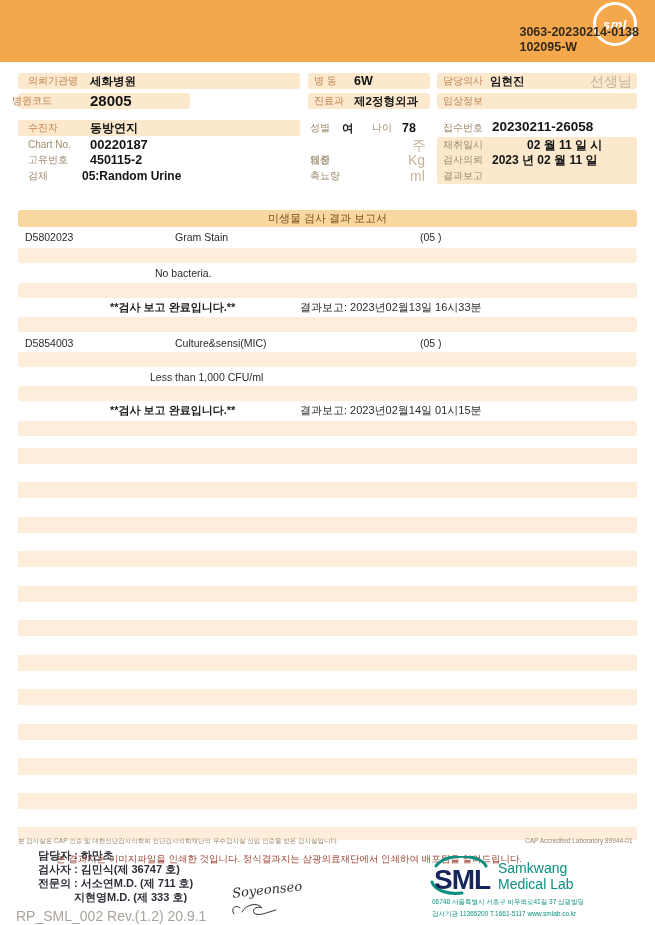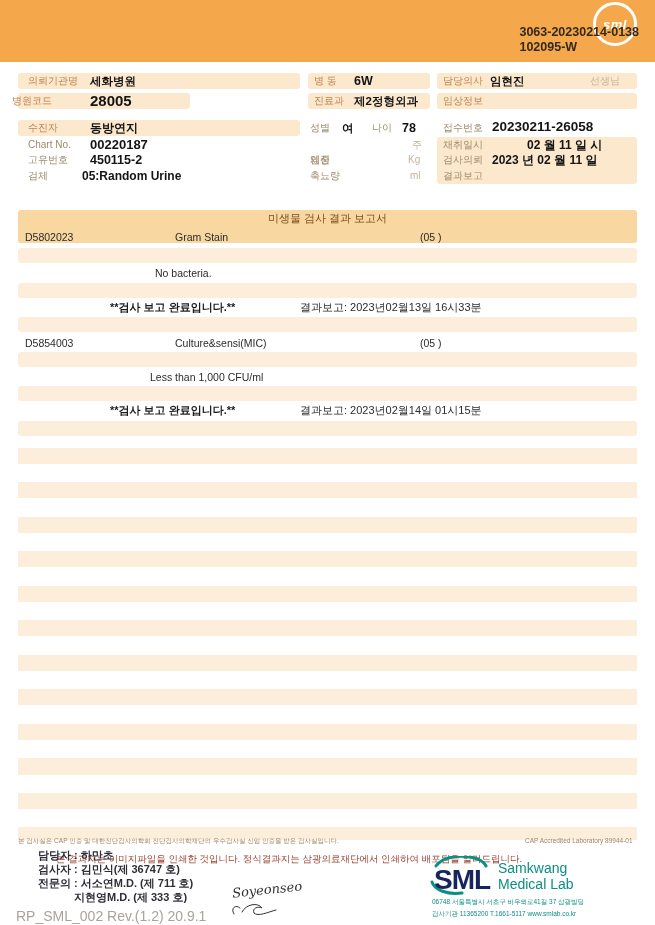--- a/index.html
+++ b/index.html
@@ -11,24 +11,24 @@
   .hdr-title { position:absolute; left:30px; top:15px; font-size:24px; font-weight:700; color:#fff; letter-spacing:1px; }
   .hdr-nums { position:absolute; right:16px; top:25px; font-size:12.5px; font-weight:700; color:#33291a; line-height:1.2; text-align:left; z-index:2; }
   .hdr-ring { position:absolute; right:18px; top:2px; width:44px; height:44px; border:3px solid #fff; border-radius:50%; z-index:1; }
   .hdr-ring span { position:absolute; left:0; right:0; top:12px; text-align:center; color:#fff; font-weight:700; font-style:italic; font-size:13px; letter-spacing:.5px; }
 
   
   .bar { position:absolute; height:16px; background:#FBE8CD; border-radius:3px; }
   .lbl { position:absolute; font-size:10px; color:#C1834E; line-height:16px; white-space:nowrap; }
   .lblg { color:#9d8a6a; }
   .val { position:absolute; font-size:11.5px; font-weight:700; color:#141414; line-height:16px; white-space:nowrap; }
-  .fad { position:absolute; font-size:10px; color:#c4b49a; line-height:16px; white-space:nowrap; }
+  .fad { position:absolute; font-size:14px; color:#c4b49a; line-height:16px; white-space:nowrap; }
 
   
-  .secbar { position:absolute; left:18px; width:619px; height:33px; background:#F8D7A1; border-radius:3px; }
+  .secbar { position:absolute; left:18px; width:619px; height:17px; background:#F8D7A1; border-radius:3px; }
   .secbar span { display:block; text-align:center; font-size:11px; color:#7b4f1e; line-height:17px; }
   .stripe { position:absolute; left:18px; width:619px; height:15px; background:#FDEEDB; border-radius:3px; }
   .mtxt { position:absolute; font-size:10.5px; color:#2b2b2b; line-height:15px; white-space:nowrap; }
   .mbold { font-weight:700; color:#1a1a1a; }
 
   .blankzone { position:absolute; left:18px; width:619px; top:448px; height:392px;
     background:repeating-linear-gradient(180deg,#FDEEDB 0px,#FDEEDB 16px,#ffffff 16px,#ffffff 34.5px); }
 
   
   .fine { position:absolute; font-size:6.5px; color:#9b8668; white-space:nowrap; }

